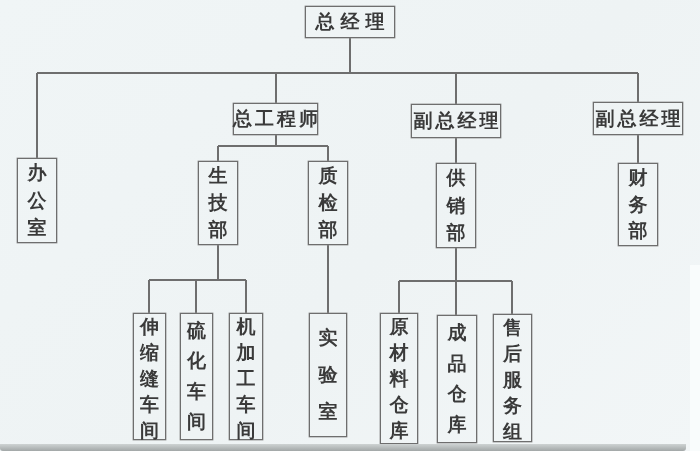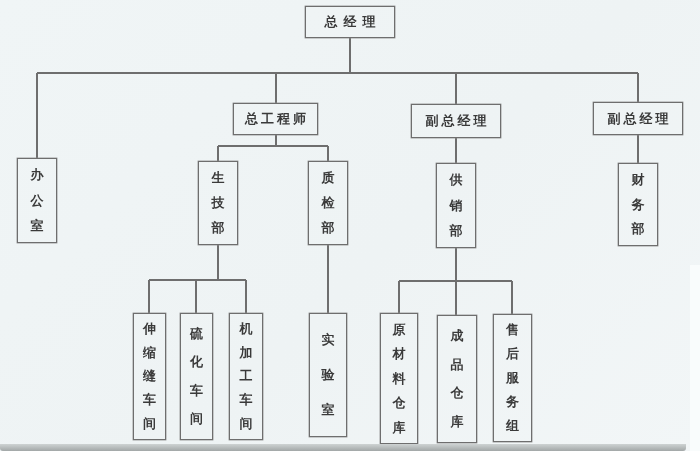--- a/index.html
+++ b/index.html
@@ -16,21 +16,21 @@
   .node{
     position:absolute;
     box-sizing:border-box;
     border:1px solid #6e6e6e;
     box-shadow:0 0 0 0.4px #8a8a8a;
     background:transparent;
     color:#3a3a3a;
     display:flex;
     align-items:center;
     justify-content:center;
-    font-size:13px;
+    font-size:19px;
   }
   .hnode .hlabel{
     white-space:nowrap;
     letter-spacing:6px;
     margin-right:-6px;
     font-weight:bold;
   }
   .hnode.ls-tight .hlabel{
     letter-spacing:3px;
     margin-right:-3px;

